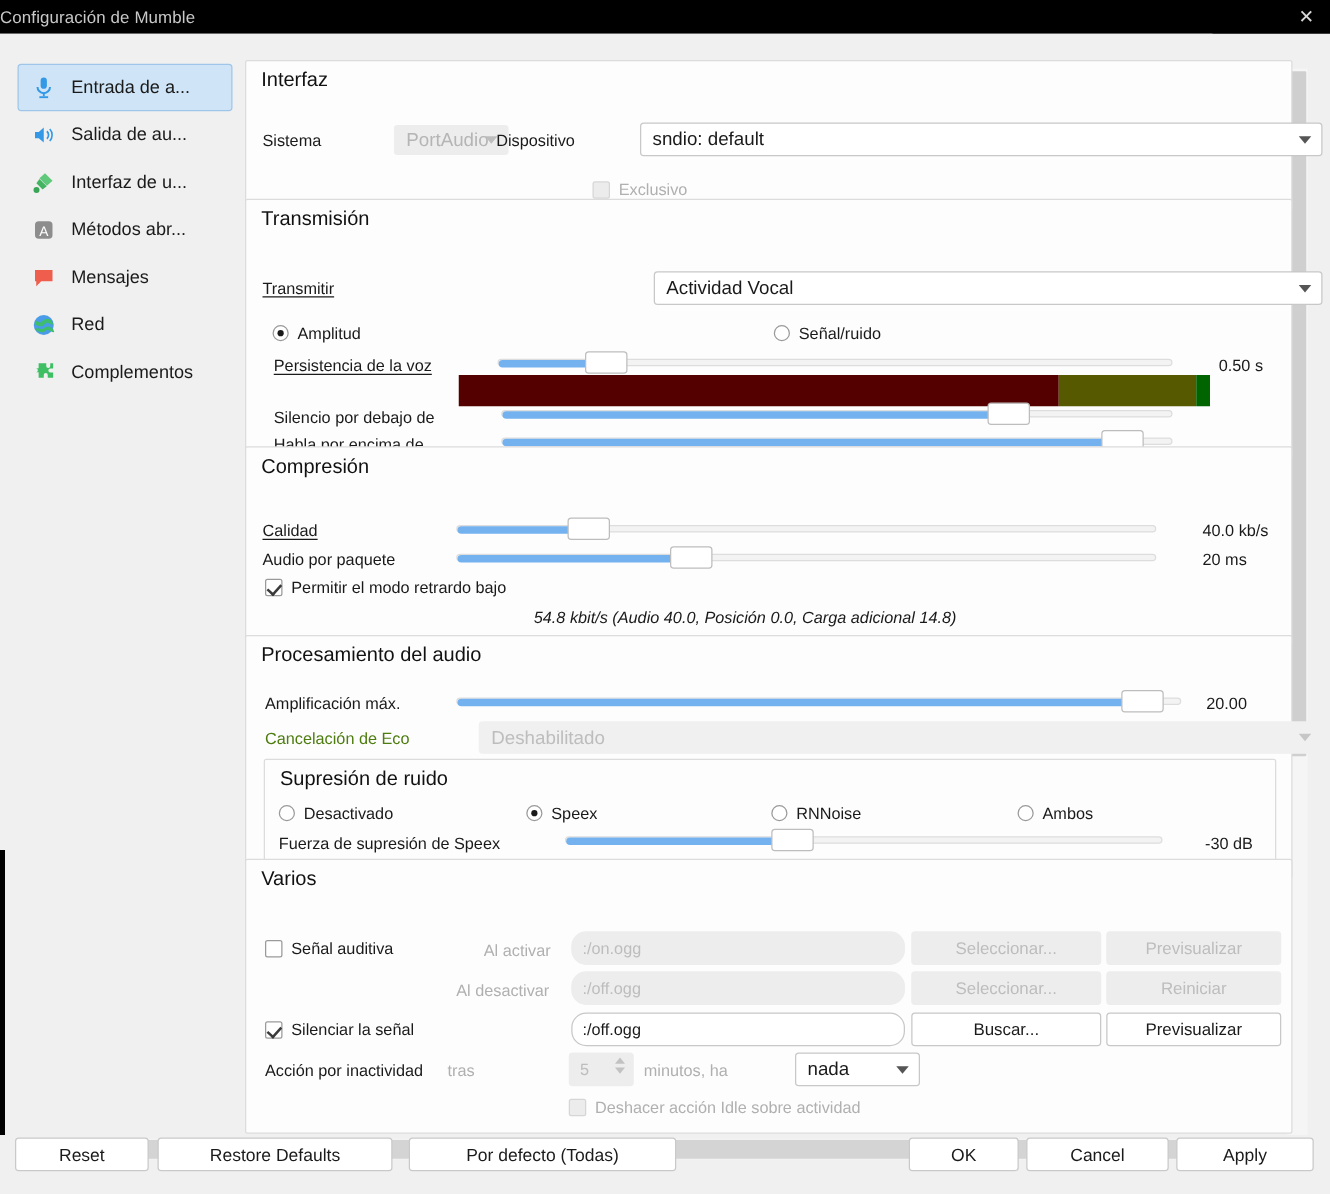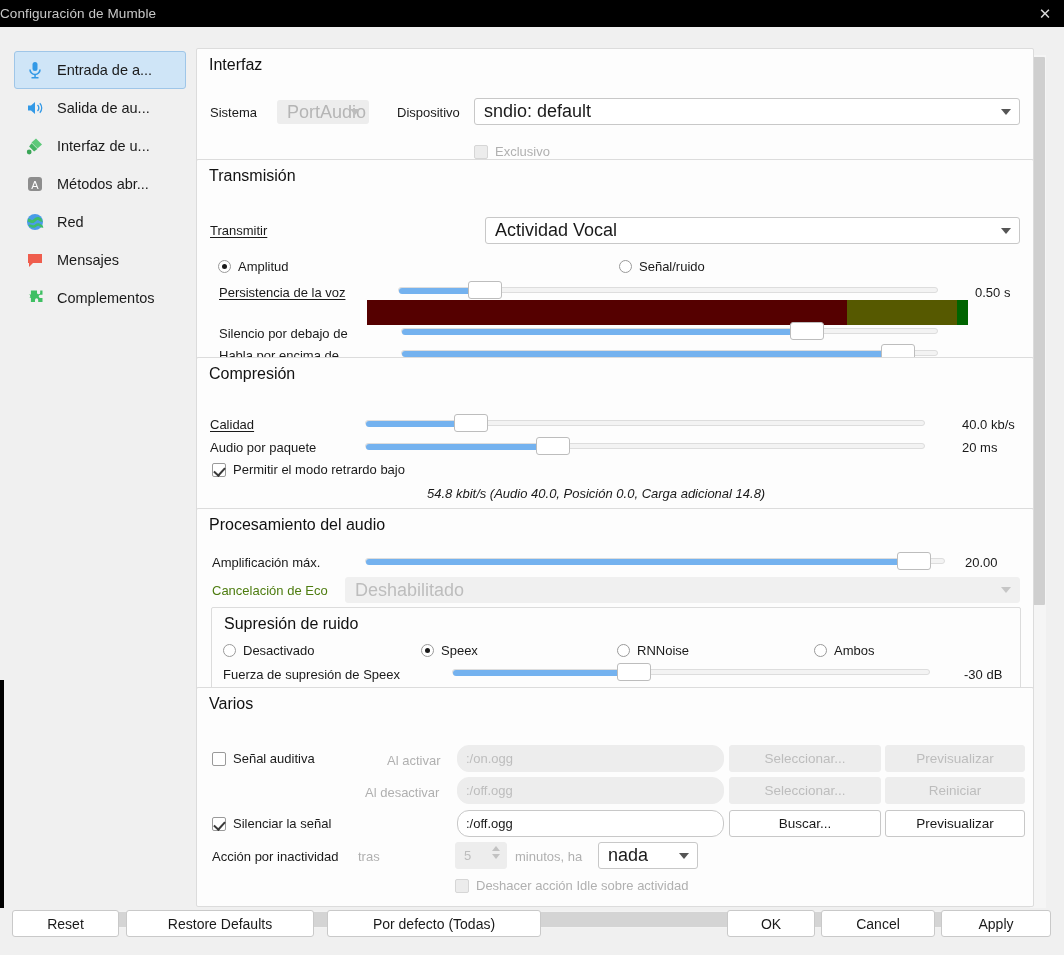--- a/index.html
+++ b/index.html
@@ -73,21 +73,21 @@
   }
   .group > .g-title{
     position:absolute;left:12px;top:7px;font-size:16px;color:#111;
   }
   .label{font-size:13px;color:#1a1a1a;}
   .label.dim{color:#b0b0b0;}
   .uline{text-decoration:underline;text-underline-offset:2px;}
   
   .combo{
     position:absolute;height:26px;background:#fff;border:1px solid #c8c8c8;border-radius:3px;
-    display:flex;align-items:center;font-size:18px;color:#1a1a1a;box-sizing:border-box;
+    display:flex;align-items:center;font-size:15px;color:#1a1a1a;box-sizing:border-box;margin-left:38px;
   }
   .combo .txt{margin-left:9px;}
   .combo .arrow{
     position:absolute;right:8px;top:50%;transform:translateY(-50%);
     width:0;height:0;border-left:5px solid transparent;border-right:5px solid transparent;
     border-top:6px solid #555;
   }
   .combo.flat{
     background:#ededed;border:1px solid transparent;
   }
@@ -217,35 +217,35 @@
           <rect x="3" y="3" width="14" height="14" rx="3" fill="#8d8d8d"></rect>
           <text x="10" y="14.5" font-family="Liberation Sans, sans-serif" font-size="11" fill="#ffffff" text-anchor="middle">A</text>
         </svg>
       </span>
       <span>Métodos abr...</span>
     </div>
 
     <div class="sb-item">
       <span class="sb-ico">
         <svg width="20" height="20" viewBox="0 0 20 20">
+          <path d="M3 4h14v9H8l-4 4v-4H3z" fill="#ef5d4d"></path>
+        </svg>
+      </span>
+      <span>Mensajes</span>
+    </div>
+
+    <div class="sb-item">
+      <span class="sb-ico">
+        <svg width="20" height="20" viewBox="0 0 20 20">
           <circle cx="10" cy="10" r="8" fill="#4a9ce8"></circle>
           <path d="M3 8c2 .5 3.5 2 5 1.5S11 6 13 6.5s3 2.2 4 1.6" stroke="#3ebd6a" stroke-width="3" fill="none"></path>
           <path d="M4 14c2-1 3 1 5 .5s2.5-2.5 4.5-2 3 2.5 4.5 2" stroke="#3ebd6a" stroke-width="2.5" fill="none"></path>
         </svg>
       </span>
       <span>Red</span>
-    </div>
-
-    <div class="sb-item">
-      <span class="sb-ico">
-        <svg width="20" height="20" viewBox="0 0 20 20">
-          <path d="M3 4h14v9H8l-4 4v-4H3z" fill="#ef5d4d"></path>
-        </svg>
-      </span>
-      <span>Mensajes</span>
     </div>
 
     <div class="sb-item">
       <span class="sb-ico">
         <svg width="20" height="20" viewBox="0 0 20 20">
           <path d="M8 2.5h4v2.2a1.6 1.6 0 1 0 3.2 0V2.5h2.3v4.2h-2.2a1.6 1.6 0 1 0 0 3.2h2.2v4.2h-4.3v-2.2a1.6 1.6 0 1 0-3.2 0v2.2H5.9v-4.3H3.7a1.6 1.6 0 1 0 0-3.2h2.2V2.5z" fill="#3fbf63"></path>
         </svg>
       </span>
       <span>Complementos</span>
     </div>

